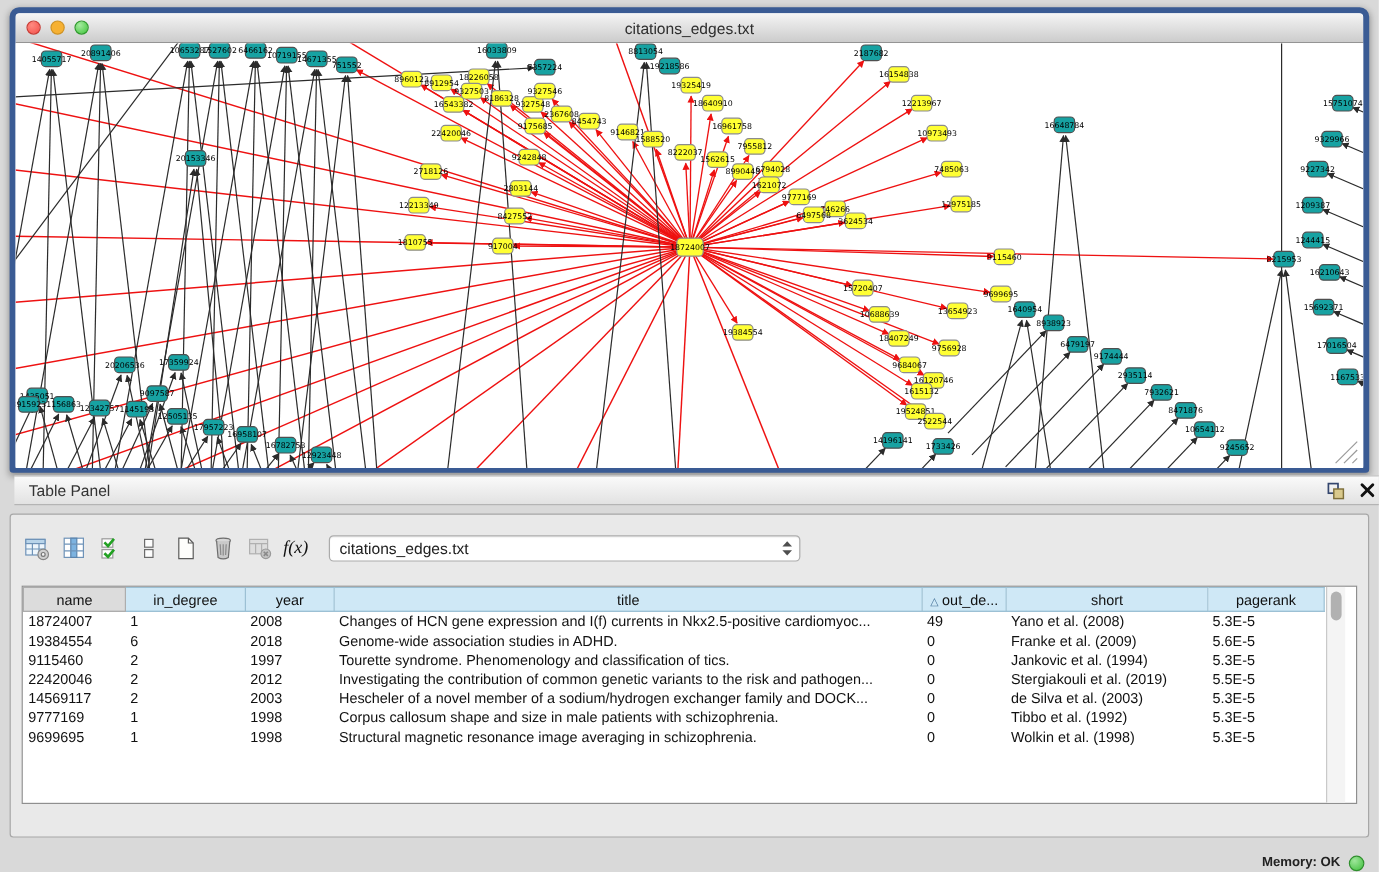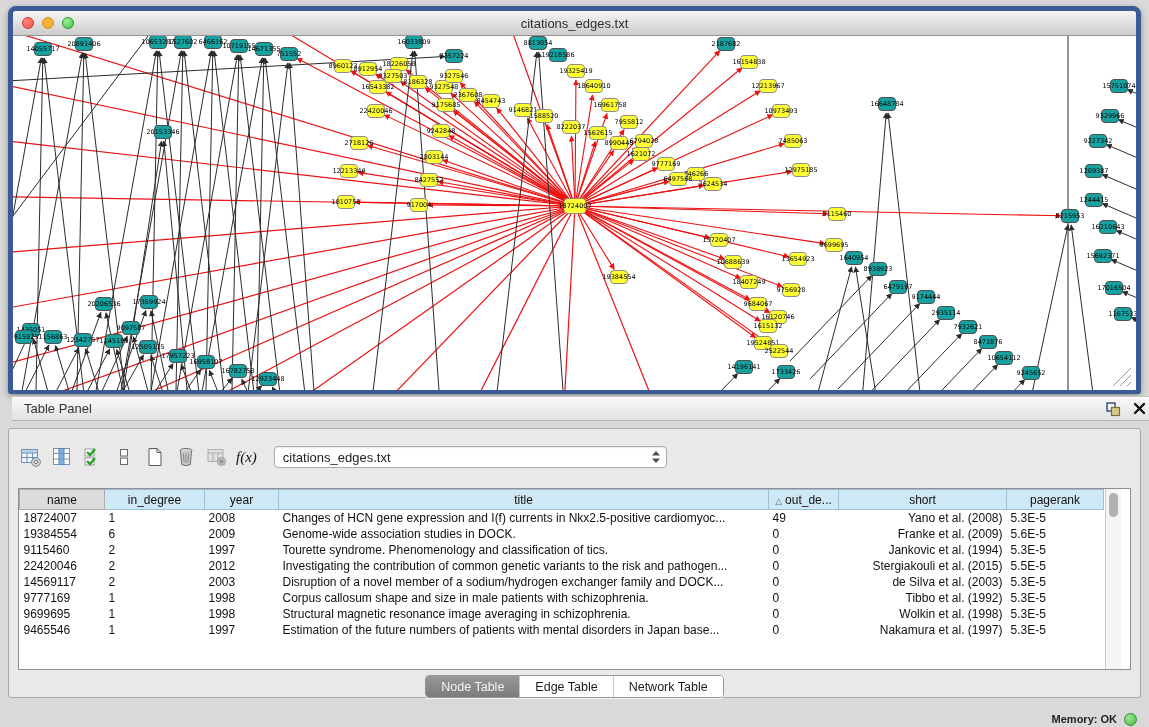--- a/index.html
+++ b/index.html
@@ -57,21 +57,21 @@
   table.data{border-collapse:collapse;table-layout:fixed;width:1084px;font-size:12px}
   table.data th{
     height:20px;box-sizing:border-box;background:#cfe8f6;border:1px solid #9cc0d4;
     font-weight:normal;font-size:12px;color:#111;text-align:center;overflow:hidden;white-space:nowrap;margin-left:48px;
   }
   table.data th.hdr-gray{background:#dcdcdc;border-color:#adadad}
   table.data td{
     height:16px;box-sizing:border-box;padding:0 4px;white-space:nowrap;overflow:hidden;
     color:#111;background:#fff;font-size:12px;
   }
-  td.c-center{text-align:right}
+  td.c-center{text-align:left}
   .sort-tri{font-size:9px;color:#47749a;margin-right:3px}
   .vscroll{position:absolute;left:1086px;top:0;width:15px;height:180px;background:#f4f4f4;border-left:1px solid #c9c9c9}
   .vthumb{position:absolute;left:3px;top:4px;width:9px;height:24px;border-radius:5px;background:#b1b1b1}
   .tabbar{position:absolute;left:0;right:0;top:246px;display:flex;justify-content:center}
   .seg{display:flex;border:1px solid #979797;border-radius:4px;overflow:hidden;background:#fff;height:21px;box-shadow:0 1px 0 rgba(255,255,255,.7)}
   .seg button{
     font-family:"Liberation Sans",sans-serif;font-size:12.5px;padding:0 15px;border:none;background:#fff;color:#1c1c1c;
     border-left:1px solid #c6c6c6;height:21px;
   }
   .seg button:first-child{border-left:none}
@@ -790,49 +790,49 @@
             <td>1</td>
             <td>2008</td>
             <td>Changes of HCN gene expression and I(f) currents in Nkx2.5-positive cardiomyoc...</td>
             <td>49</td>
             <td class="c-center">Yano et al. (2008)</td>
             <td>5.3E-5</td>
           </tr>
           <tr>
             <td>19384554</td>
             <td>6</td>
-            <td>2009</td>
-            <td>Genome-wide association studies in DOCK.</td>
+            <td>2018</td>
+            <td>Genome-wide association studies in ADHD.</td>
             <td>0</td>
             <td class="c-center">Franke et al. (2009)</td>
             <td>5.6E-5</td>
           </tr>
           <tr>
             <td>9115460</td>
             <td>2</td>
             <td>1997</td>
             <td>Tourette syndrome. Phenomenology and classification of tics.</td>
             <td>0</td>
             <td class="c-center">Jankovic et al. (1994)</td>
             <td>5.3E-5</td>
           </tr>
           <tr>
             <td>22420046</td>
             <td>2</td>
             <td>2012</td>
             <td>Investigating the contribution of common genetic variants to the risk and pathogen...</td>
             <td>0</td>
-            <td class="c-center">Stergiakouli et al. (2015)</td>
+            <td class="c-center">Stergiakouli et al. (2019)</td>
             <td>5.5E-5</td>
           </tr>
           <tr>
             <td>14569117</td>
             <td>2</td>
             <td>2003</td>
-            <td>Disruption of a novel member of a sodium/hydrogen exchanger family and DOCK...</td>
+            <td>Hescheler of a novel member of a sodium/hydrogen exchanger family and DOCK...</td>
             <td>0</td>
             <td class="c-center">de Silva et al. (2003)</td>
             <td>5.3E-5</td>
           </tr>
           <tr>
             <td>9777169</td>
             <td>1</td>
             <td>1998</td>
             <td>Corpus callosum shape and size in male patients with schizophrenia.</td>
             <td>0</td>
@@ -841,41 +841,25 @@
           </tr>
           <tr>
             <td>9699695</td>
             <td>1</td>
             <td>1998</td>
             <td>Structural magnetic resonance image averaging in schizophrenia.</td>
             <td>0</td>
             <td class="c-center">Wolkin et al. (1998)</td>
             <td>5.3E-5</td>
           </tr>
-          <tr>
-            <td>9465546</td>
-            <td>1</td>
-            <td>1997</td>
-            <td>Estimation of the future numbers of patients with mental disorders in Japan base...</td>
-            <td>0</td>
-            <td class="c-center">Nakamura et al. (1997)</td>
-            <td>5.3E-5</td>
-          </tr>
         </tbody>
     </table>
     <div class="vscroll">
       <div class="vthumb"></div>
     </div>
   </div>
 
-  <div class="tabbar">
-    <div class="seg" id="tab-seg">
-        <button class="selected">Node Table</button>
-        <button class="">Edge Table</button>
-        <button class="">Network Table</button>
-      </div>
-  </div>
 </div>
 
 <div class="statusbar">
   <span>Memory: OK</span>
   <span class="mem-dot"></span>
 </div>
 
 </body></html>

